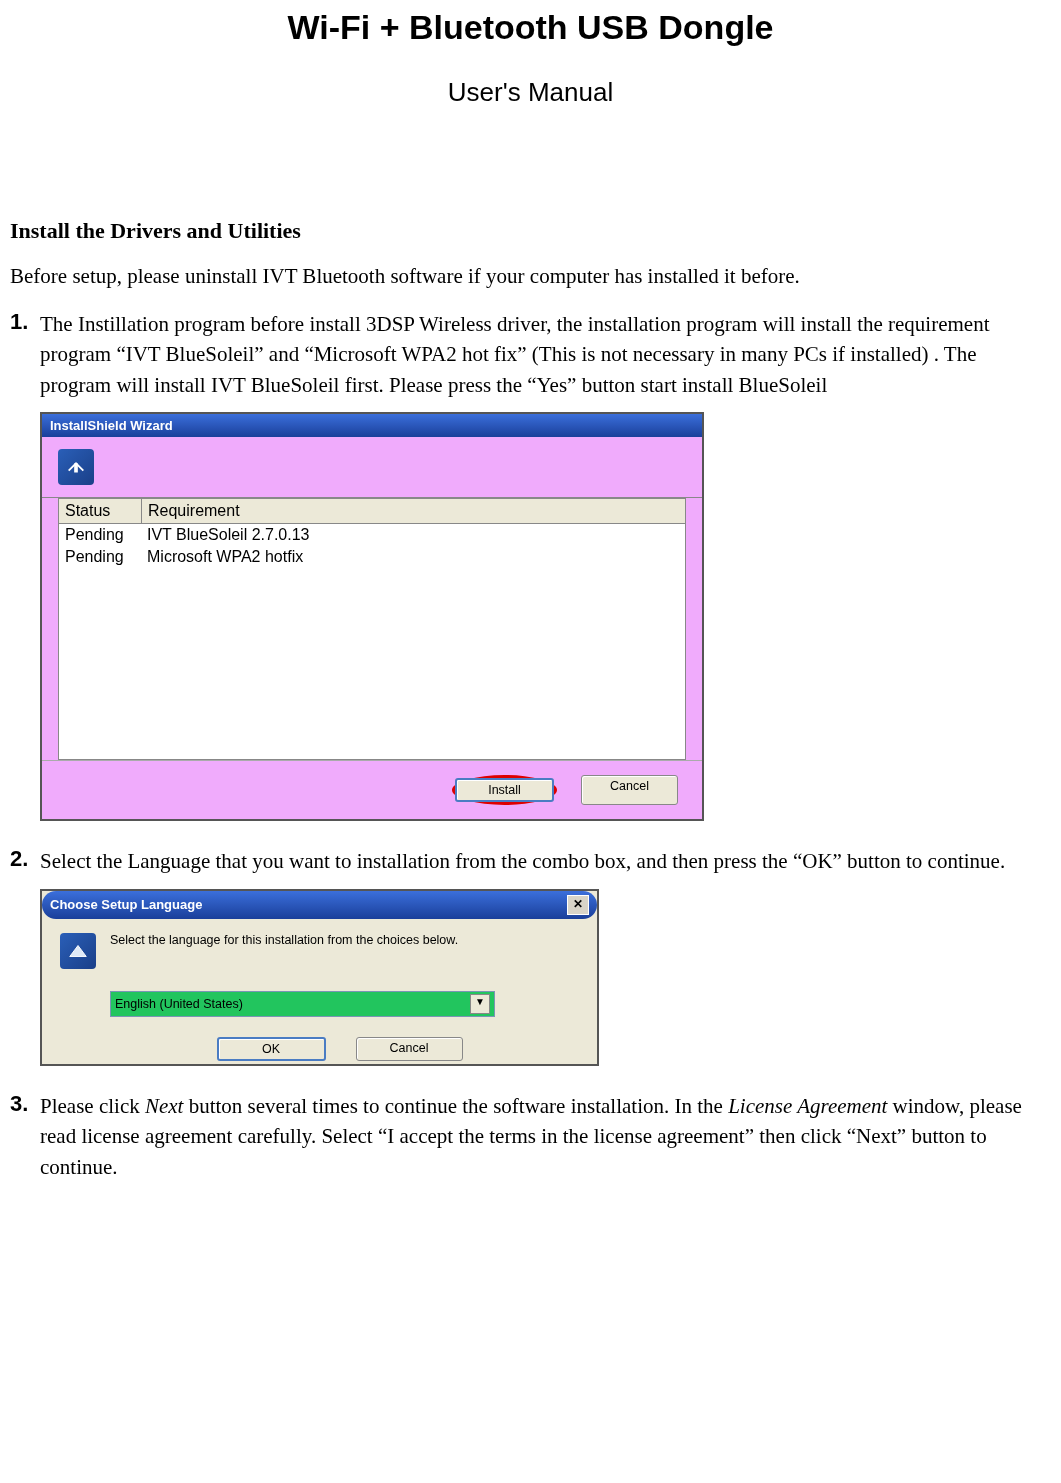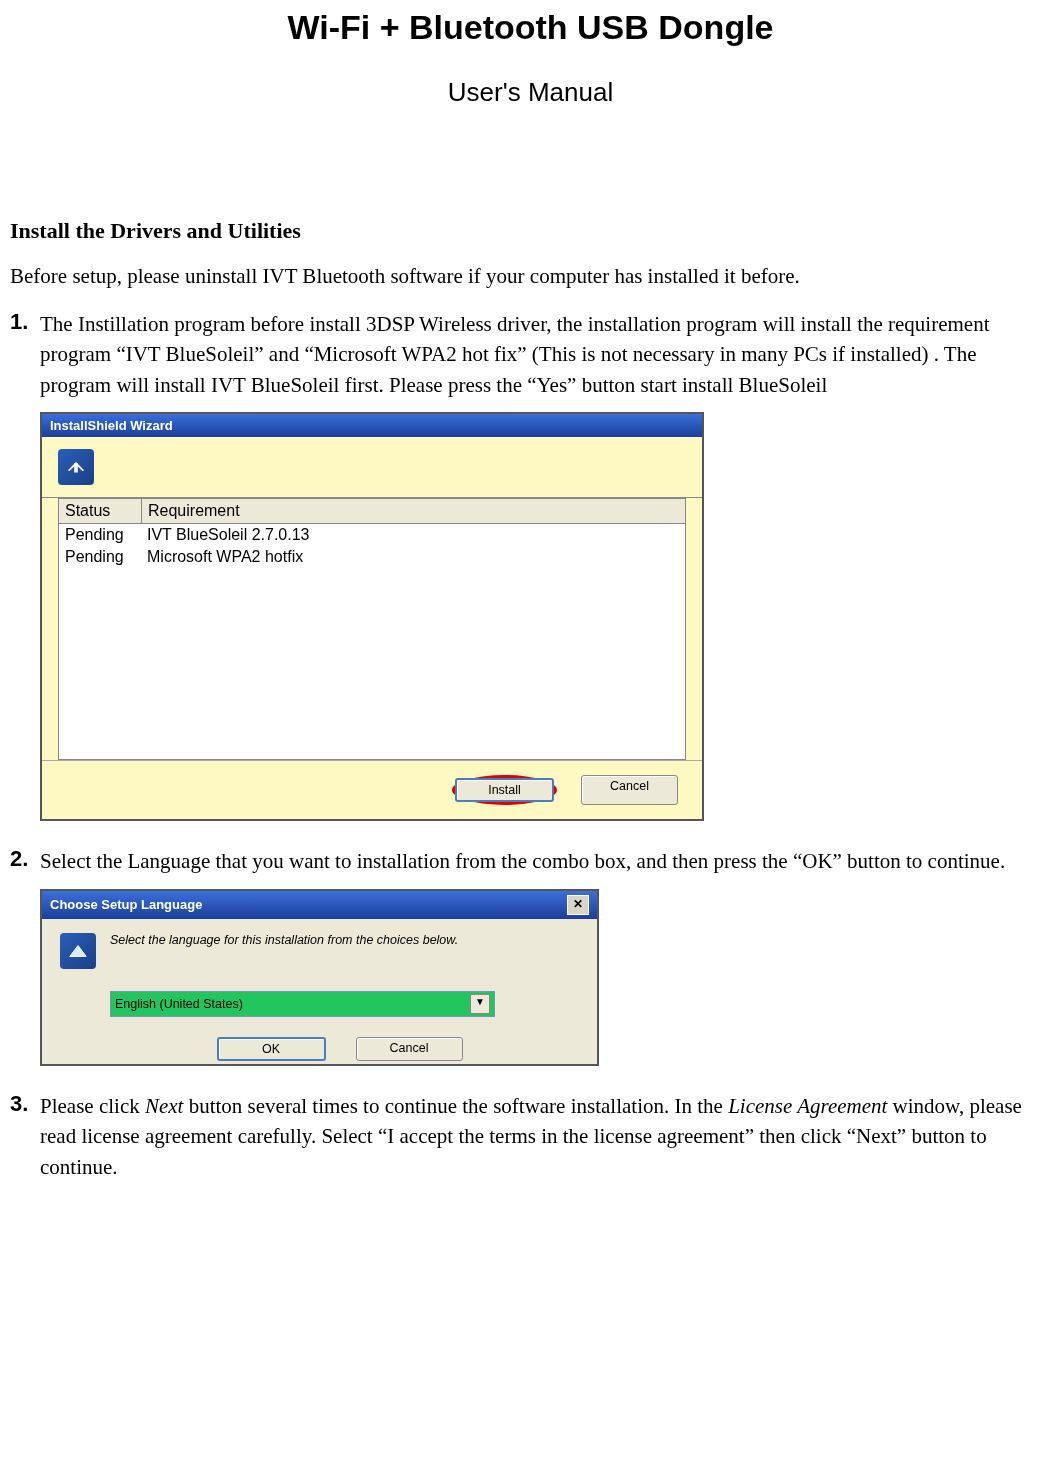--- a/index.html
+++ b/index.html
@@ -48,21 +48,21 @@
     }
     .step .text {
       flex: 1;
       line-height: 1.45;
     }
     .wizard-window {
       margin-left: 30px;
       margin-bottom: 25px;
       border: 2px solid #555;
       width: 660px;
-      background: #fef9c3;
+      background: #f0abfc;
     }
     .wizard-titlebar {
       background: linear-gradient(to bottom, #3b6fdb, #1a3f9a);
       color: #fff;
       font-family: Tahoma, sans-serif;
       font-weight: bold;
       font-size: 13px;
       padding: 4px 8px;
     }
     .wizard-body {
@@ -159,38 +159,38 @@
     .lang-titlebar {
       background: linear-gradient(to bottom, #3b6fdb, #1a3f9a);
       color: #fff;
       font-family: Tahoma, sans-serif;
       font-weight: bold;
       font-size: 13px;
       padding: 4px 8px;
       display: flex;
       justify-content: space-between;
       align-items: center;
+      border-radius: 14px;
     }
     .close-box {
       width: 20px;
       height: 18px;
       background: #d8d4c8;
       border: 1px solid #fff;
       text-align: center;
       line-height: 16px;
       font-family: "Marlett", sans-serif;
       font-size: 12px;
       color: #000;
     }
     .lang-body {
       display: flex;
       padding: 14px 18px;
       gap: 14px;
       align-items: flex-start;
-      font-style: italic;
     }
     .lang-desc {
       font-family: Tahoma, sans-serif;
       font-size: 12.5px;
       color: #000;
     }
     .lang-select-row {
       padding: 8px 18px 14px 68px;
     }
     .lang-select {

